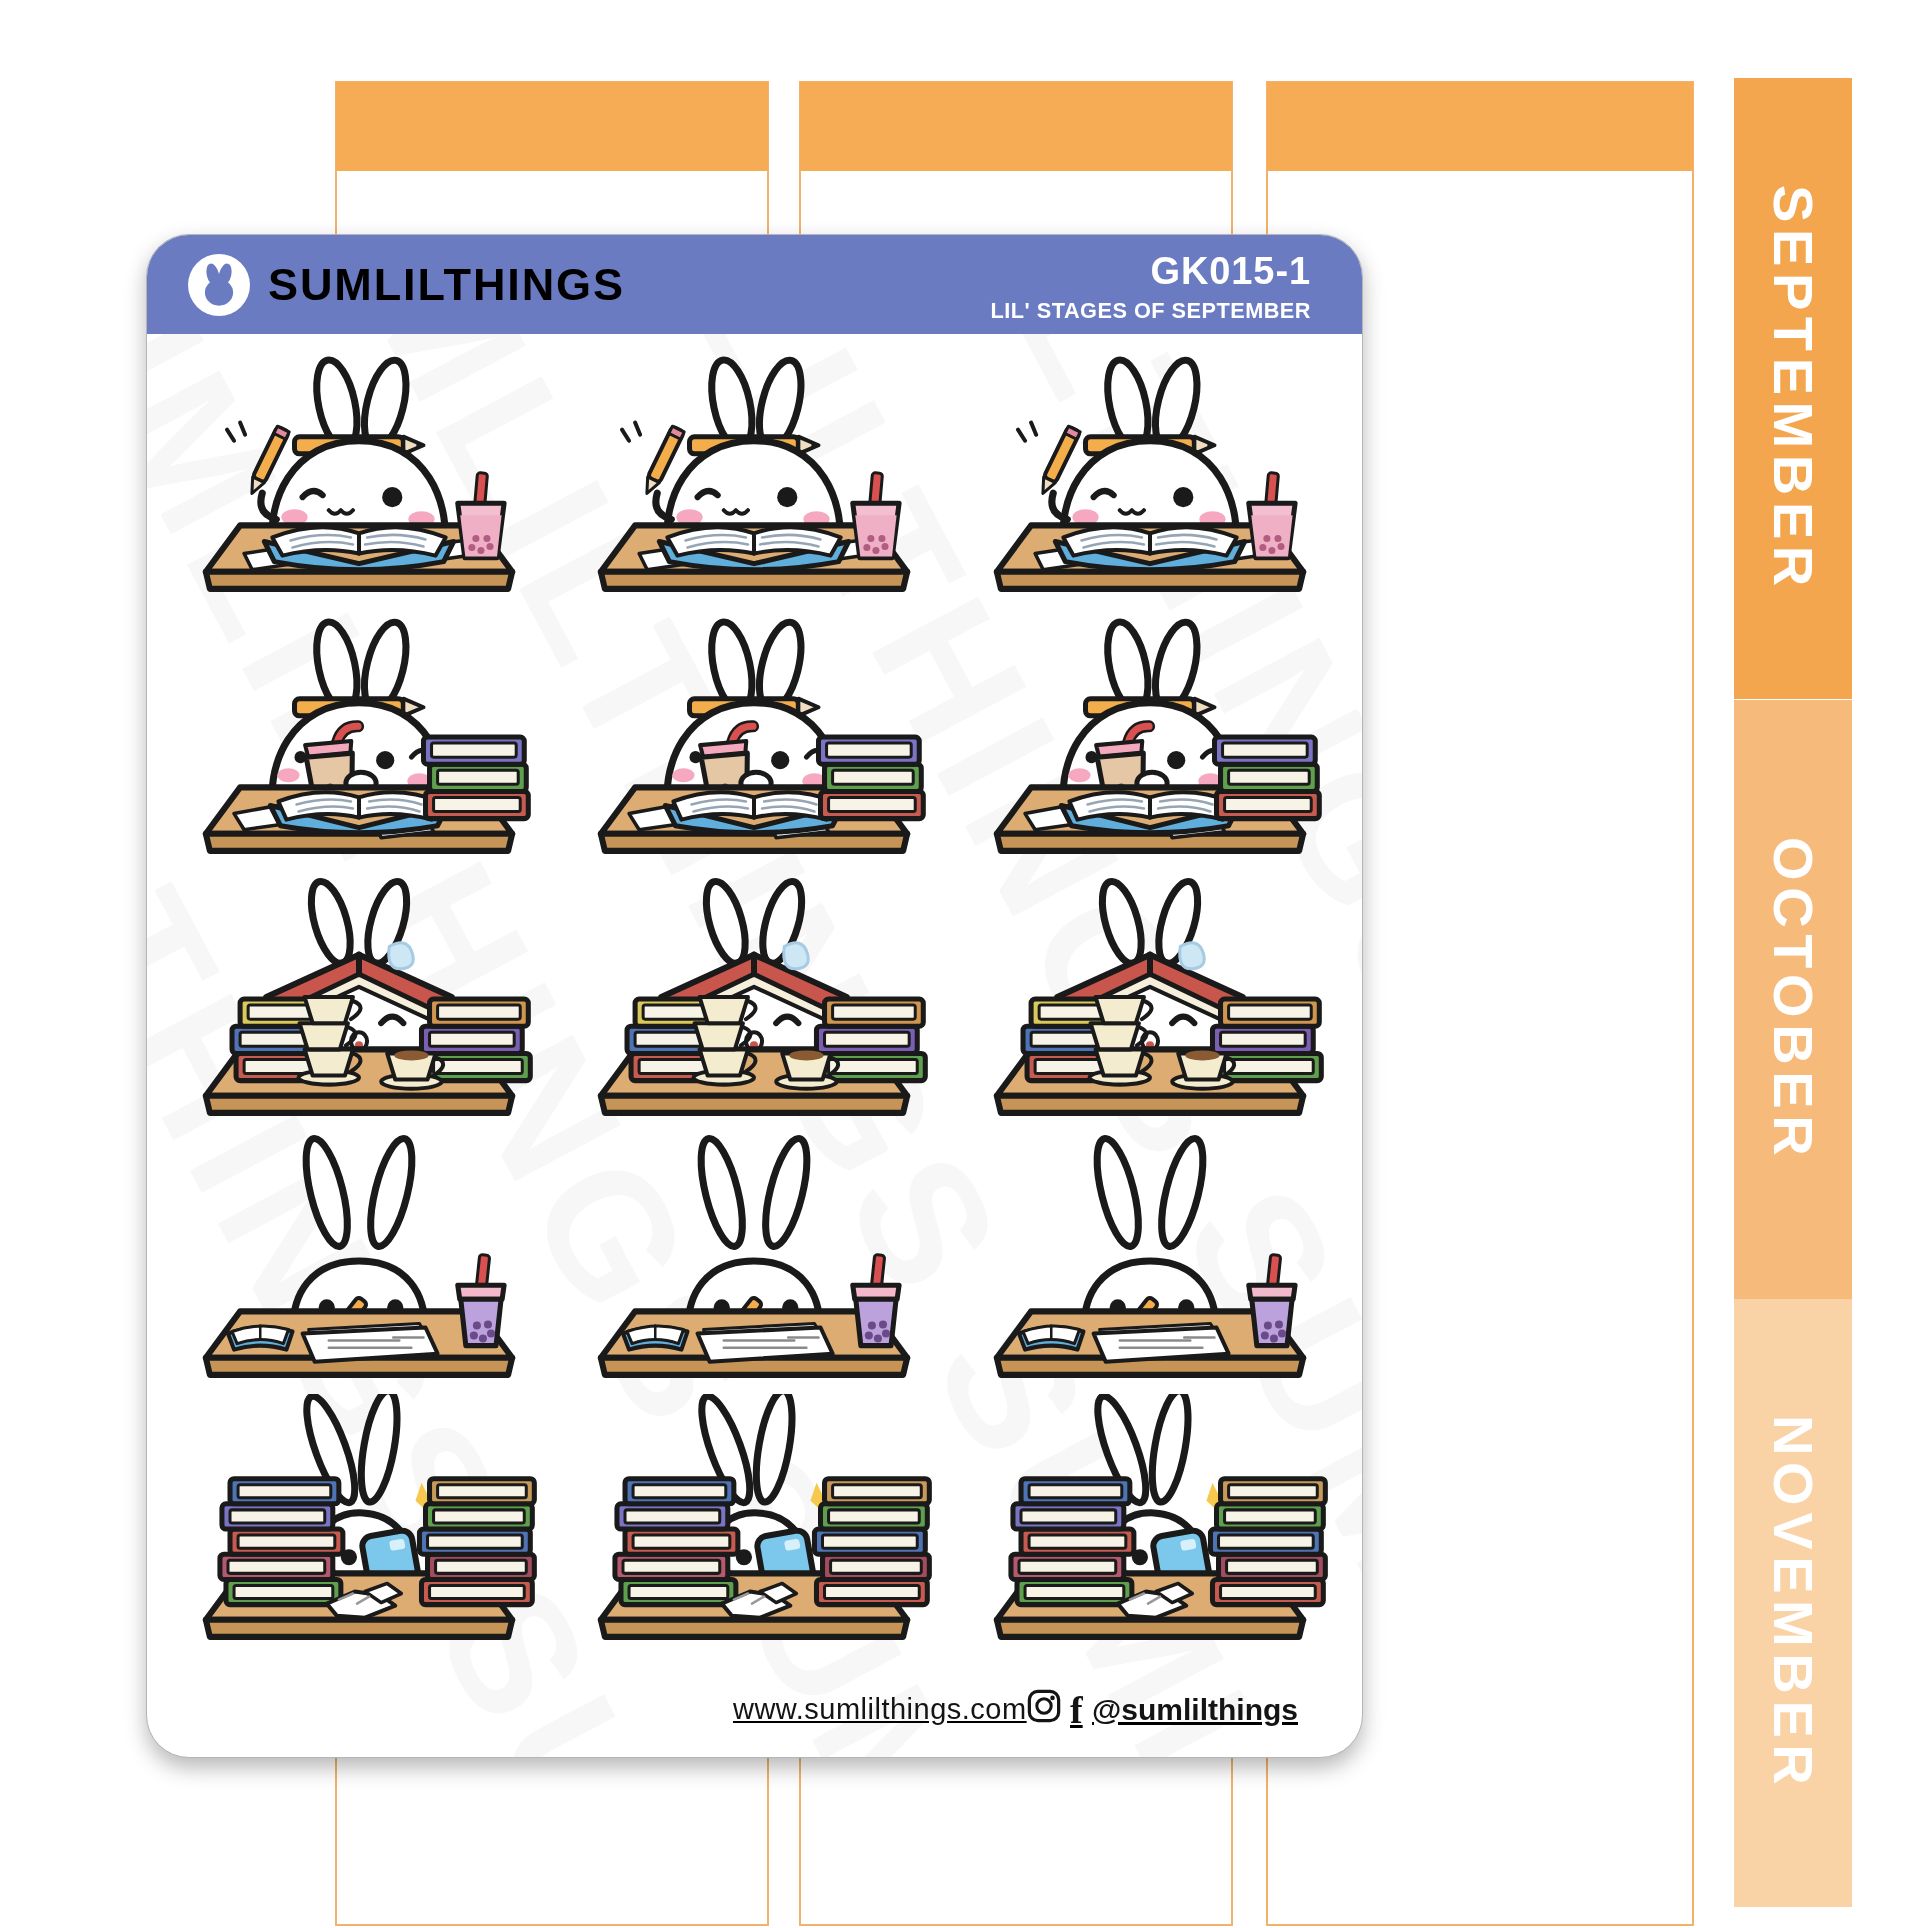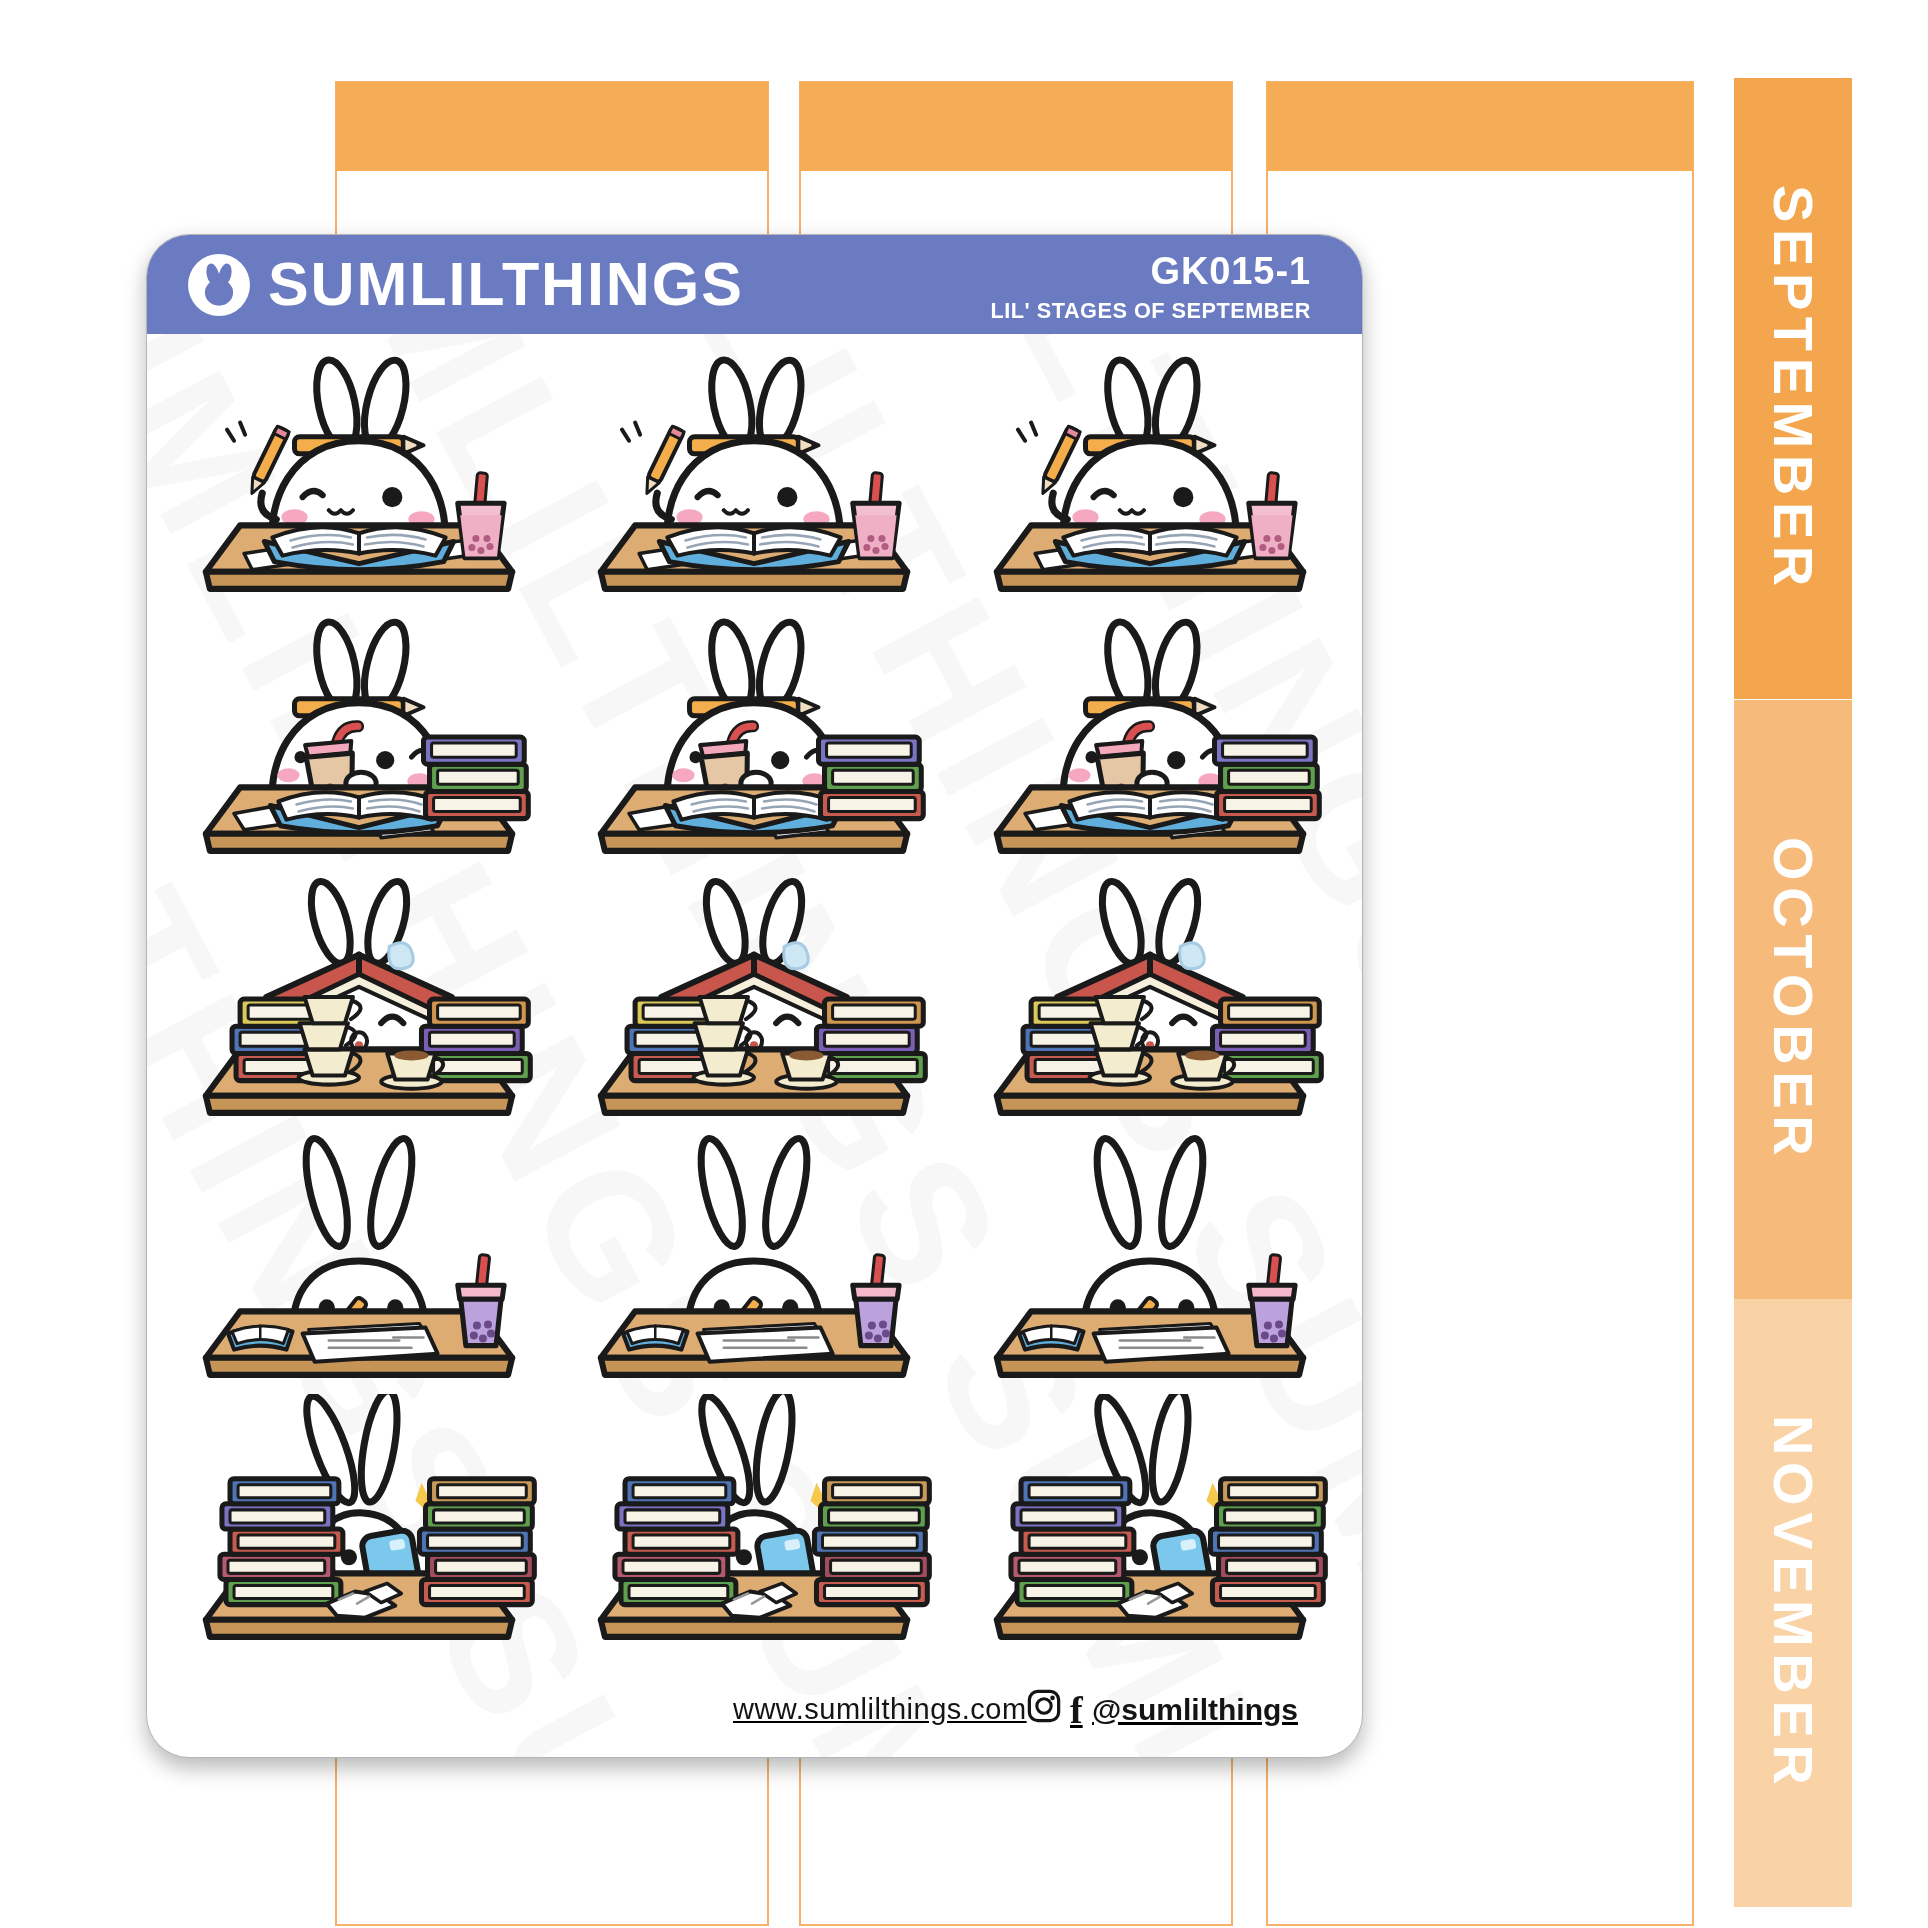--- a/index.html
+++ b/index.html
@@ -27,22 +27,22 @@
     border-radius:43px;border:1.9px solid #b5b5b5;box-shadow:0 9.4px 21px rgba(0,0,0,0.28);
     overflow:hidden;box-sizing:border-box;}
 
   .watermark{position:absolute;left:-471px;top:-659px;width:2448px;height:3013px;
     transform:rotate(62deg);transform-origin:50% 50%;pointer-events:none;}
   .wm-line{font-size:174px;font-weight:bold;letter-spacing:11.3px;line-height:282px;
     color:rgba(40,40,40,0.035);white-space:nowrap;}
 
   .sheet-header{position:absolute;left:0;top:0;width:100%;height:99px;background:#6B7BC1;}
   .logo-circle{position:absolute;left:41px;top:19px;width:62px;height:62px;}
-  .brand{position:absolute;left:121px;top:0;height:89px;line-height:99px;color:#ffffff;
-    font-size:61px;font-weight:bold;letter-spacing:1.9px;}
+  .brand{position:absolute;left:121px;top:0;height:89px;line-height:99px;color:#000000;
+    font-size:45px;font-weight:bold;letter-spacing:1.9px;}
   .header-right{position:absolute;right:51px;top:15px;text-align:right;color:#fff;}
   .sku{font-size:38px;font-weight:bold;letter-spacing:0.9px;}
   .subtitle{font-size:21.7px;font-weight:bold;letter-spacing:0.5px;margin-top:4.7px;}
 
   .sticker-grid{position:absolute;left:19px;top:111px;width:1177px;display:grid;
     grid-template-columns:repeat(3,386px);column-gap:9.4px;grid-auto-rows:262px;}
   .cell{width:386px;height:262px;}
   .cell svg{width:100%;height:100%;display:block;}
 
   .sheet-footer{position:absolute;left:47px;right:64px;bottom:26px;height:43px;

